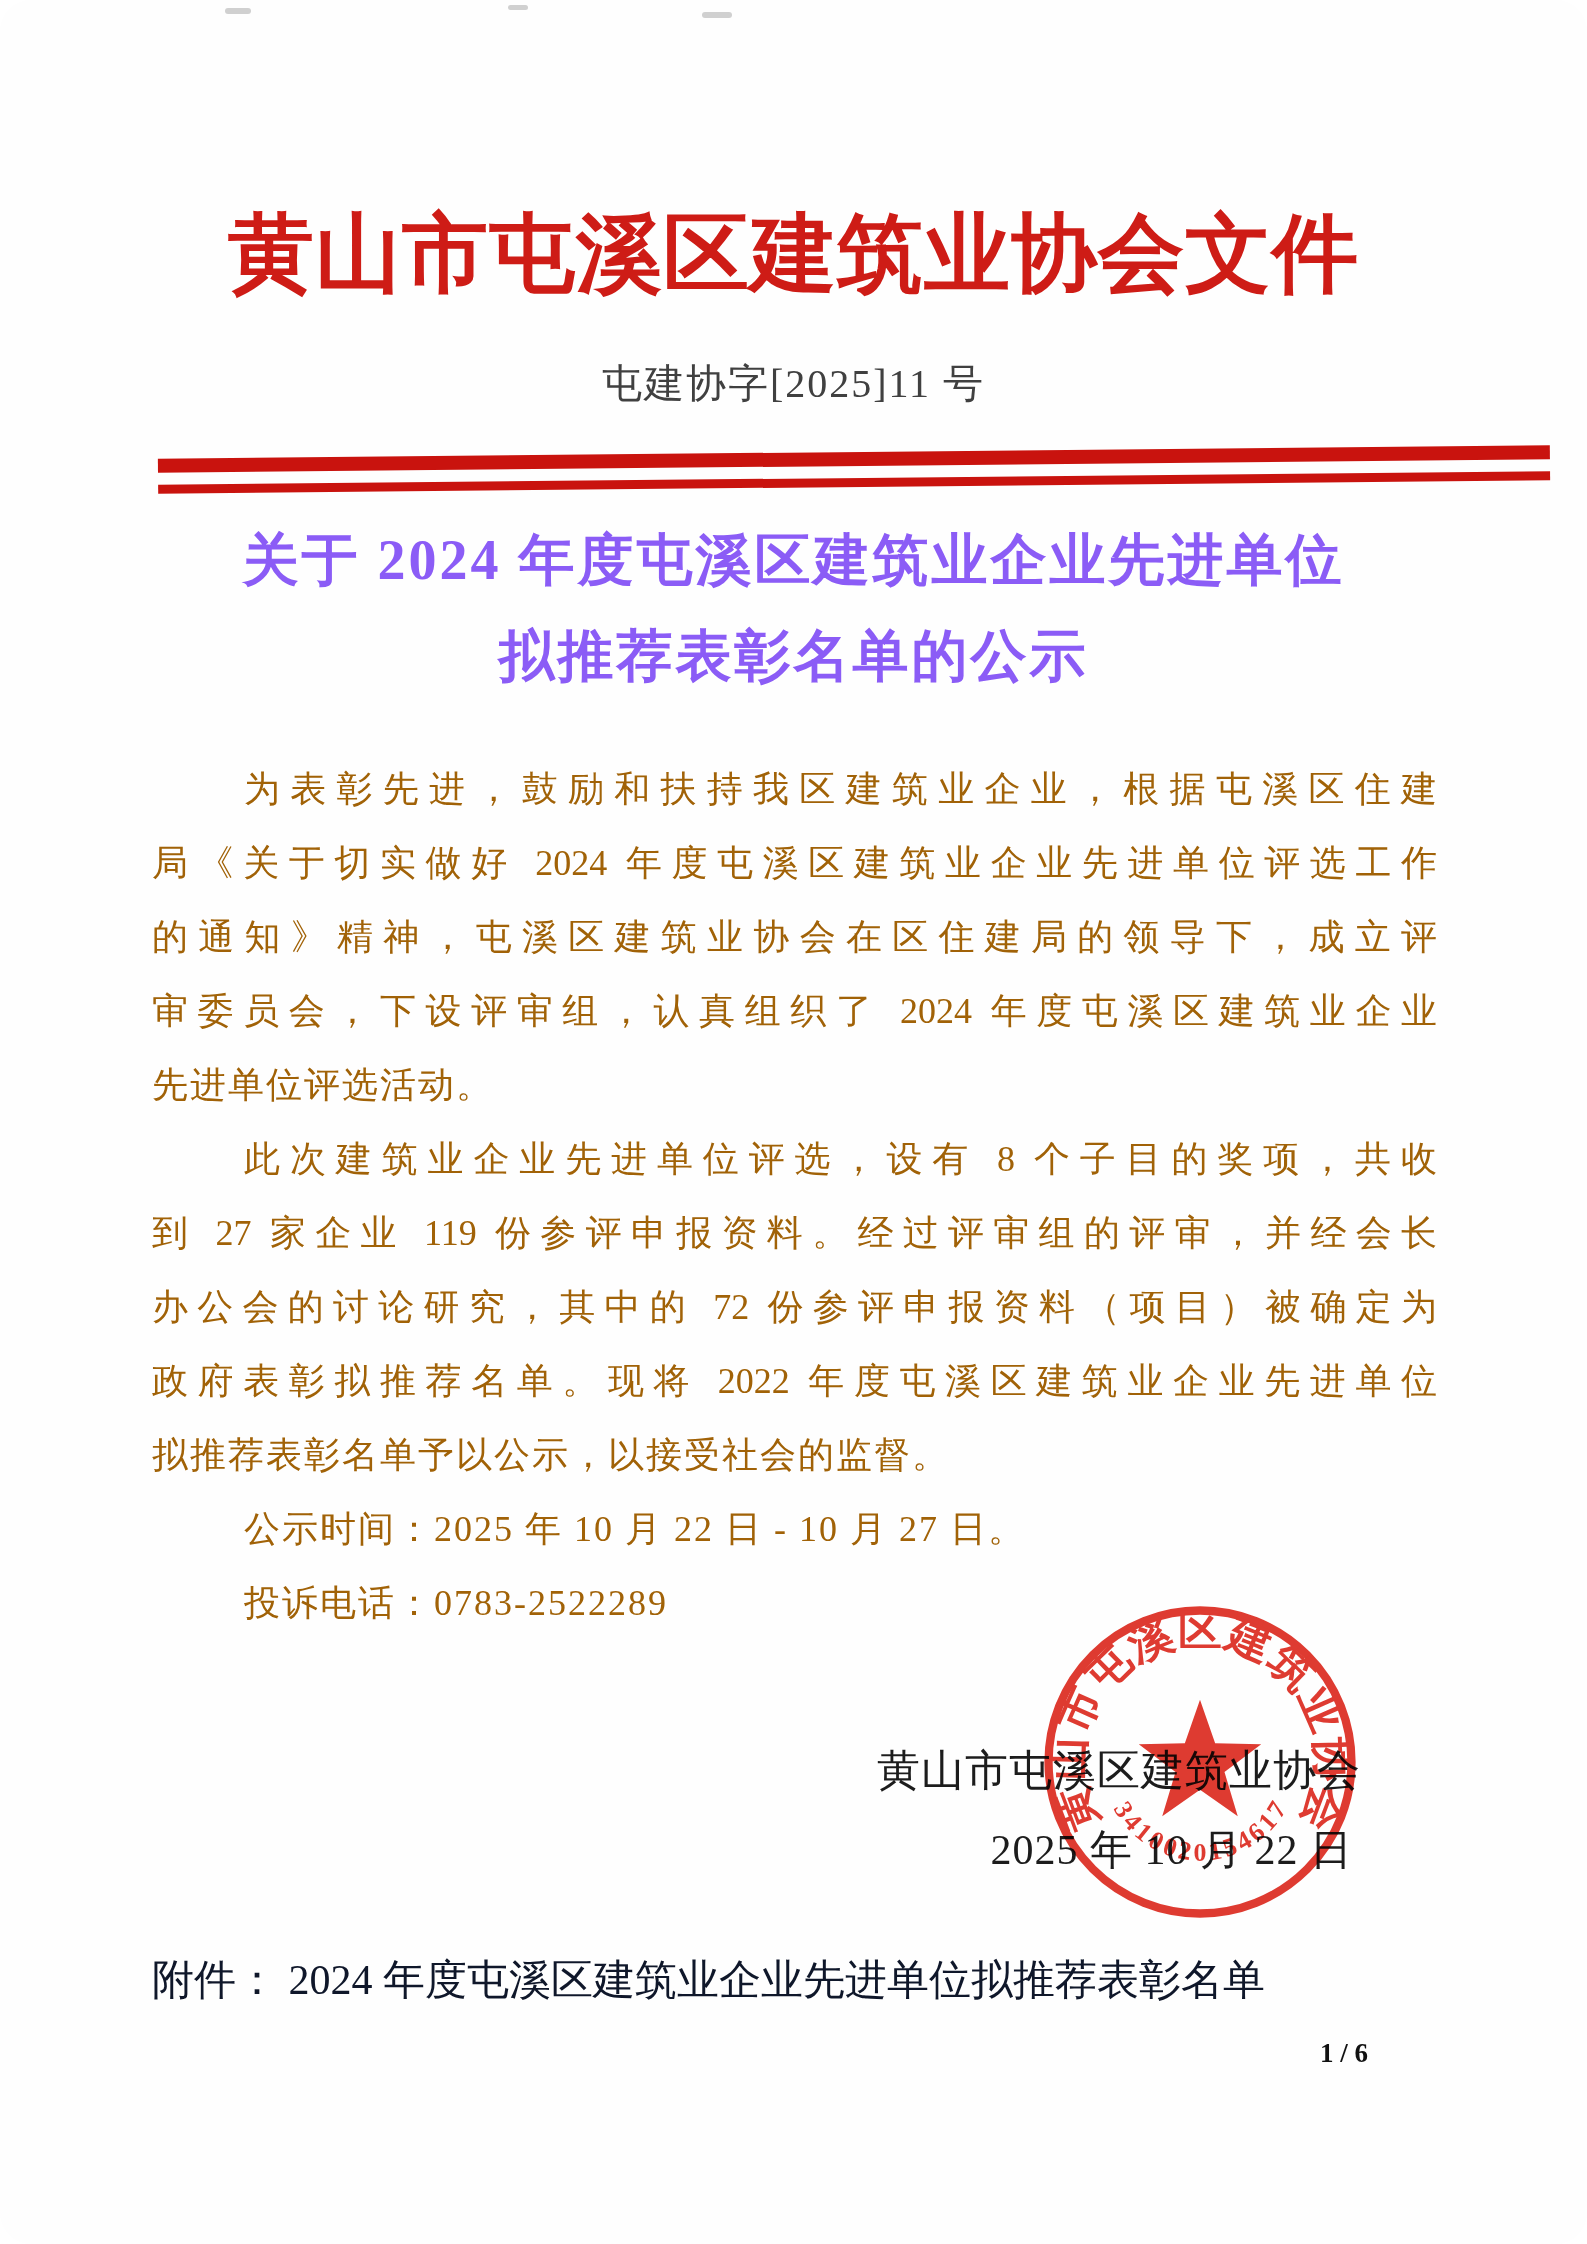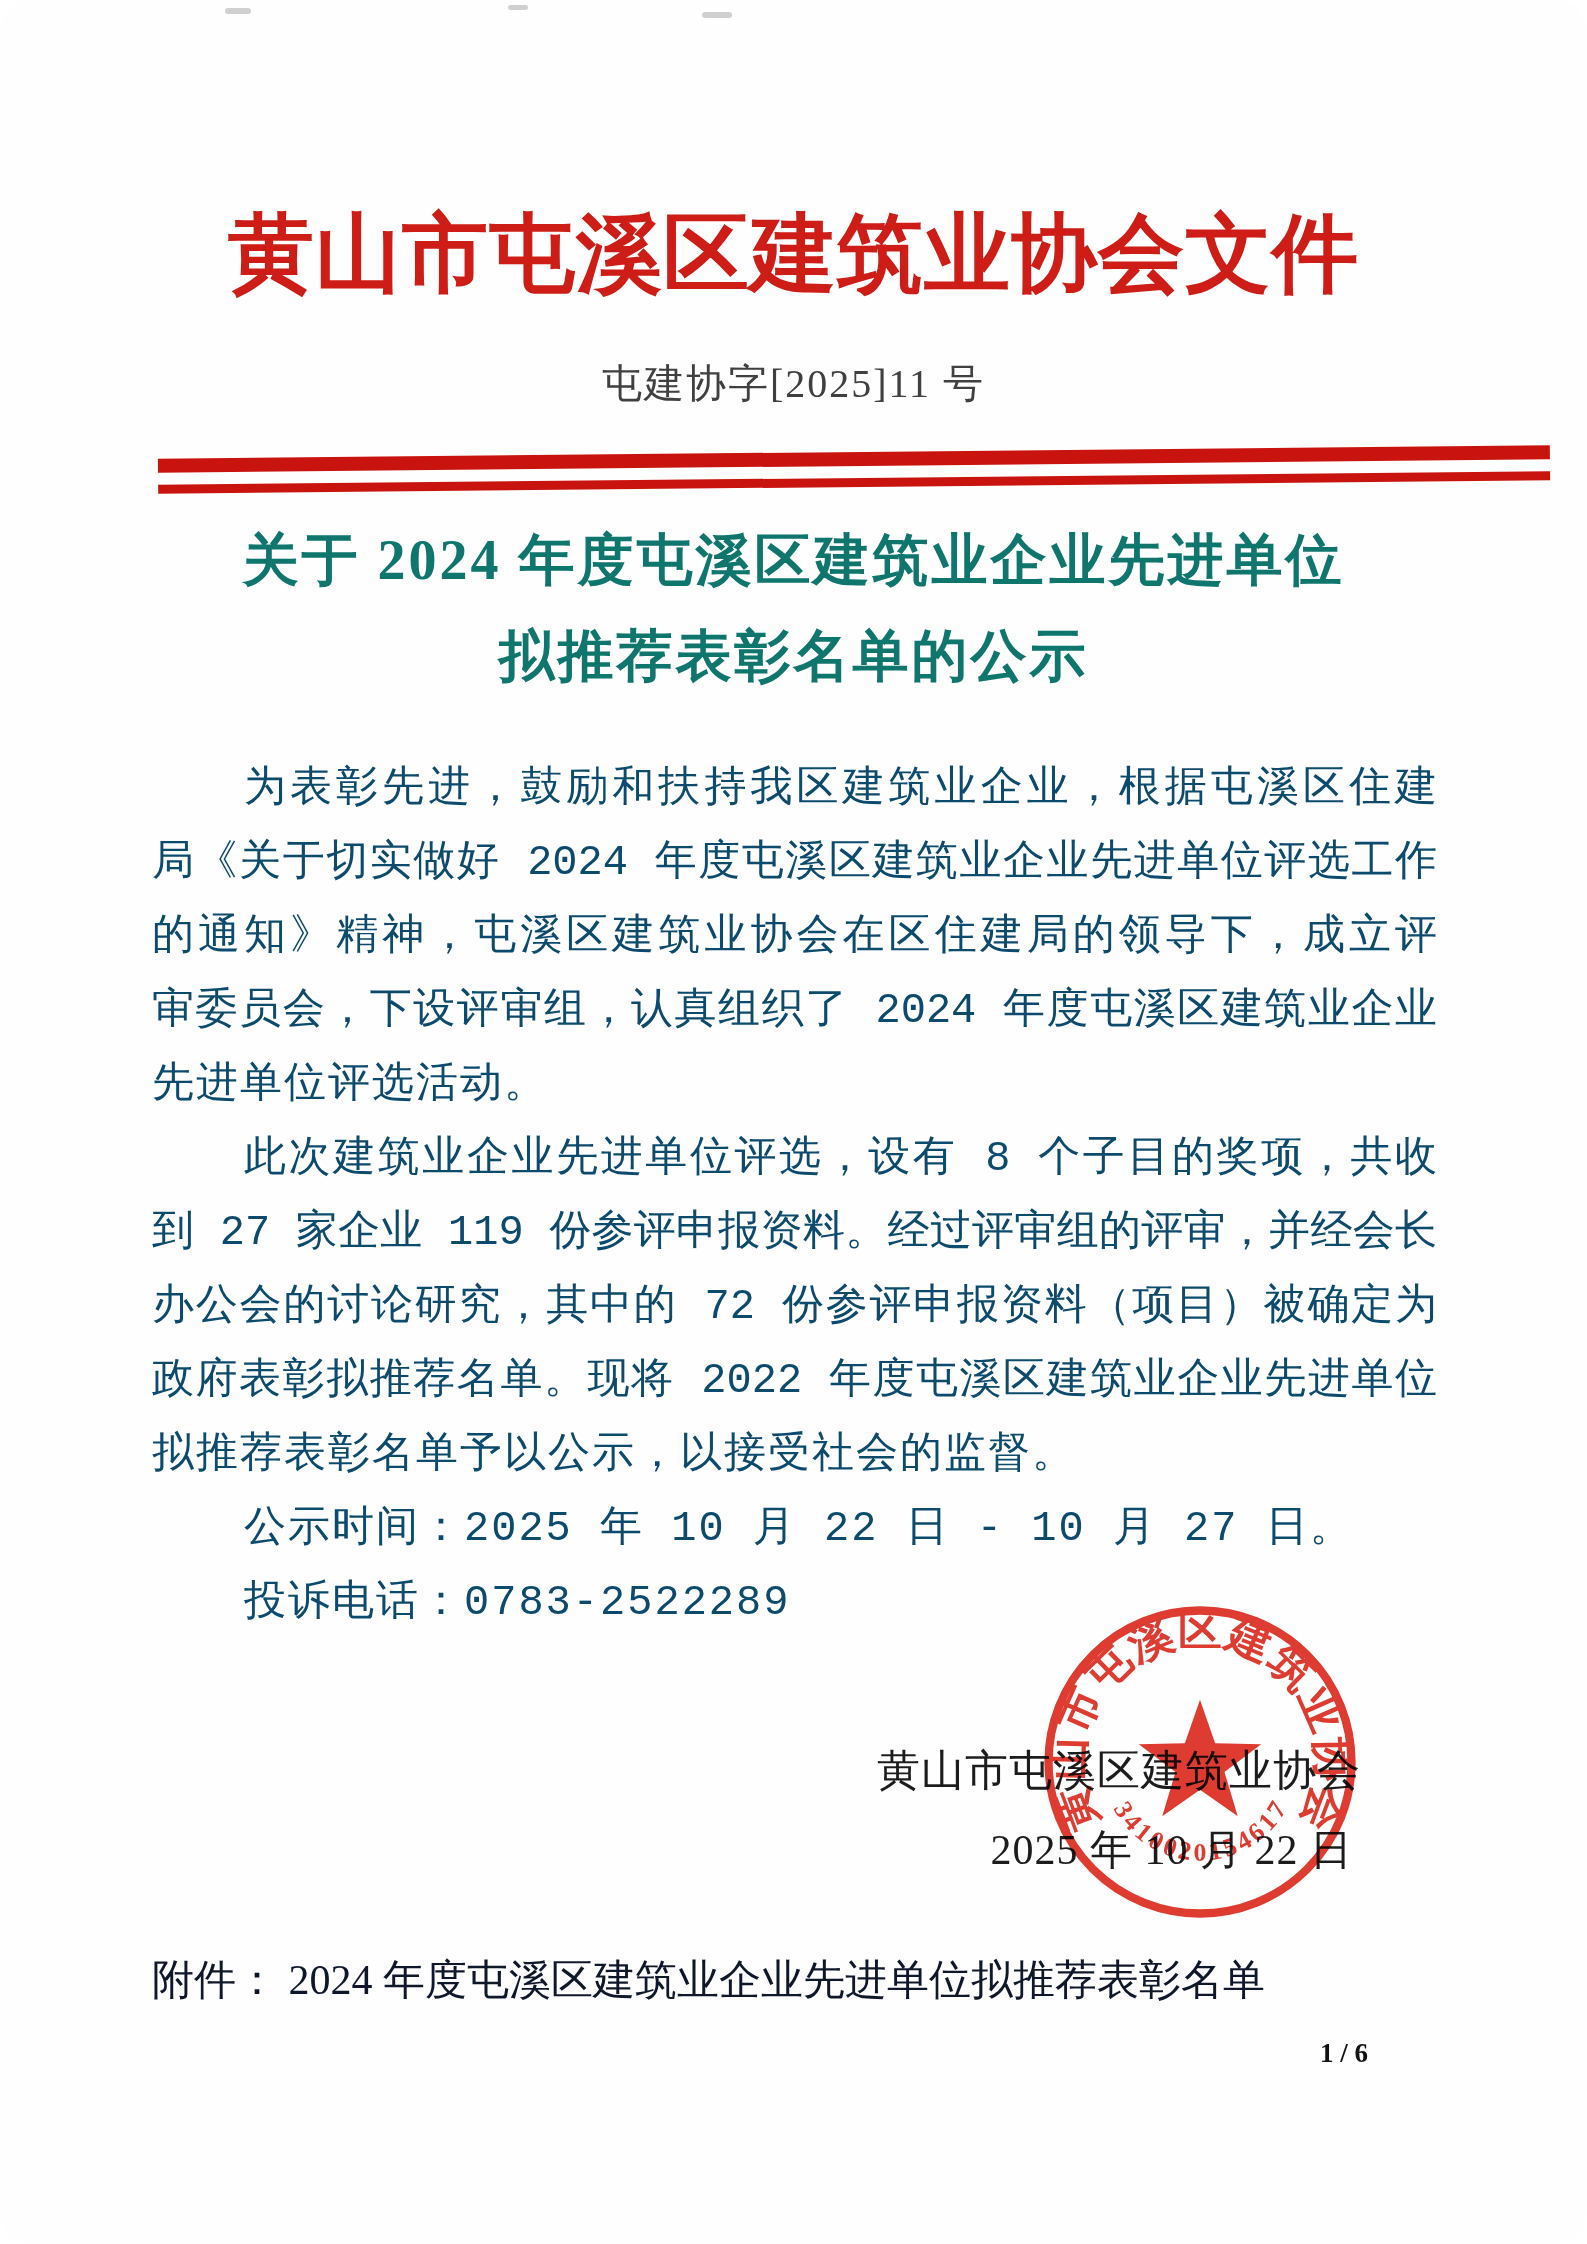--- a/index.html
+++ b/index.html
@@ -37,27 +37,27 @@
   .rules {
     position:absolute; top:452px; left:158px; width:1392px;
     transform:rotate(-0.55deg);
   }
   .rule-thick { height:14px; background:#c9130e; }
   .rule-thin  { height:9px;  background:#c9130e; margin-top:12px; }
 
   .doc-title {
     position:absolute; top:512px; left:0; width:100%;
     text-align:center;
-    font-size:56px; font-weight:bold; color:#0f766e;
+    font-size:56px; font-weight:bold; color:#8b5cf6;
     line-height:96px; letter-spacing:3px;
   }
 
   .body-block {
     position:absolute; top:752px; left:152px; width:1285px;
-    font-size:42px; line-height:74px; color:#0c4a6e;font-family:Liberation Mono, monospace;
+    font-size:36px; line-height:74px; color:#a16207;
   }
   .line { height:74px; letter-spacing:2px; white-space:nowrap; }
   .line.fill {
     white-space:normal;
     text-align:justify;
     text-align-last:justify;
     letter-spacing:0;
   }
   .line.indent { text-indent:92px; }
 

